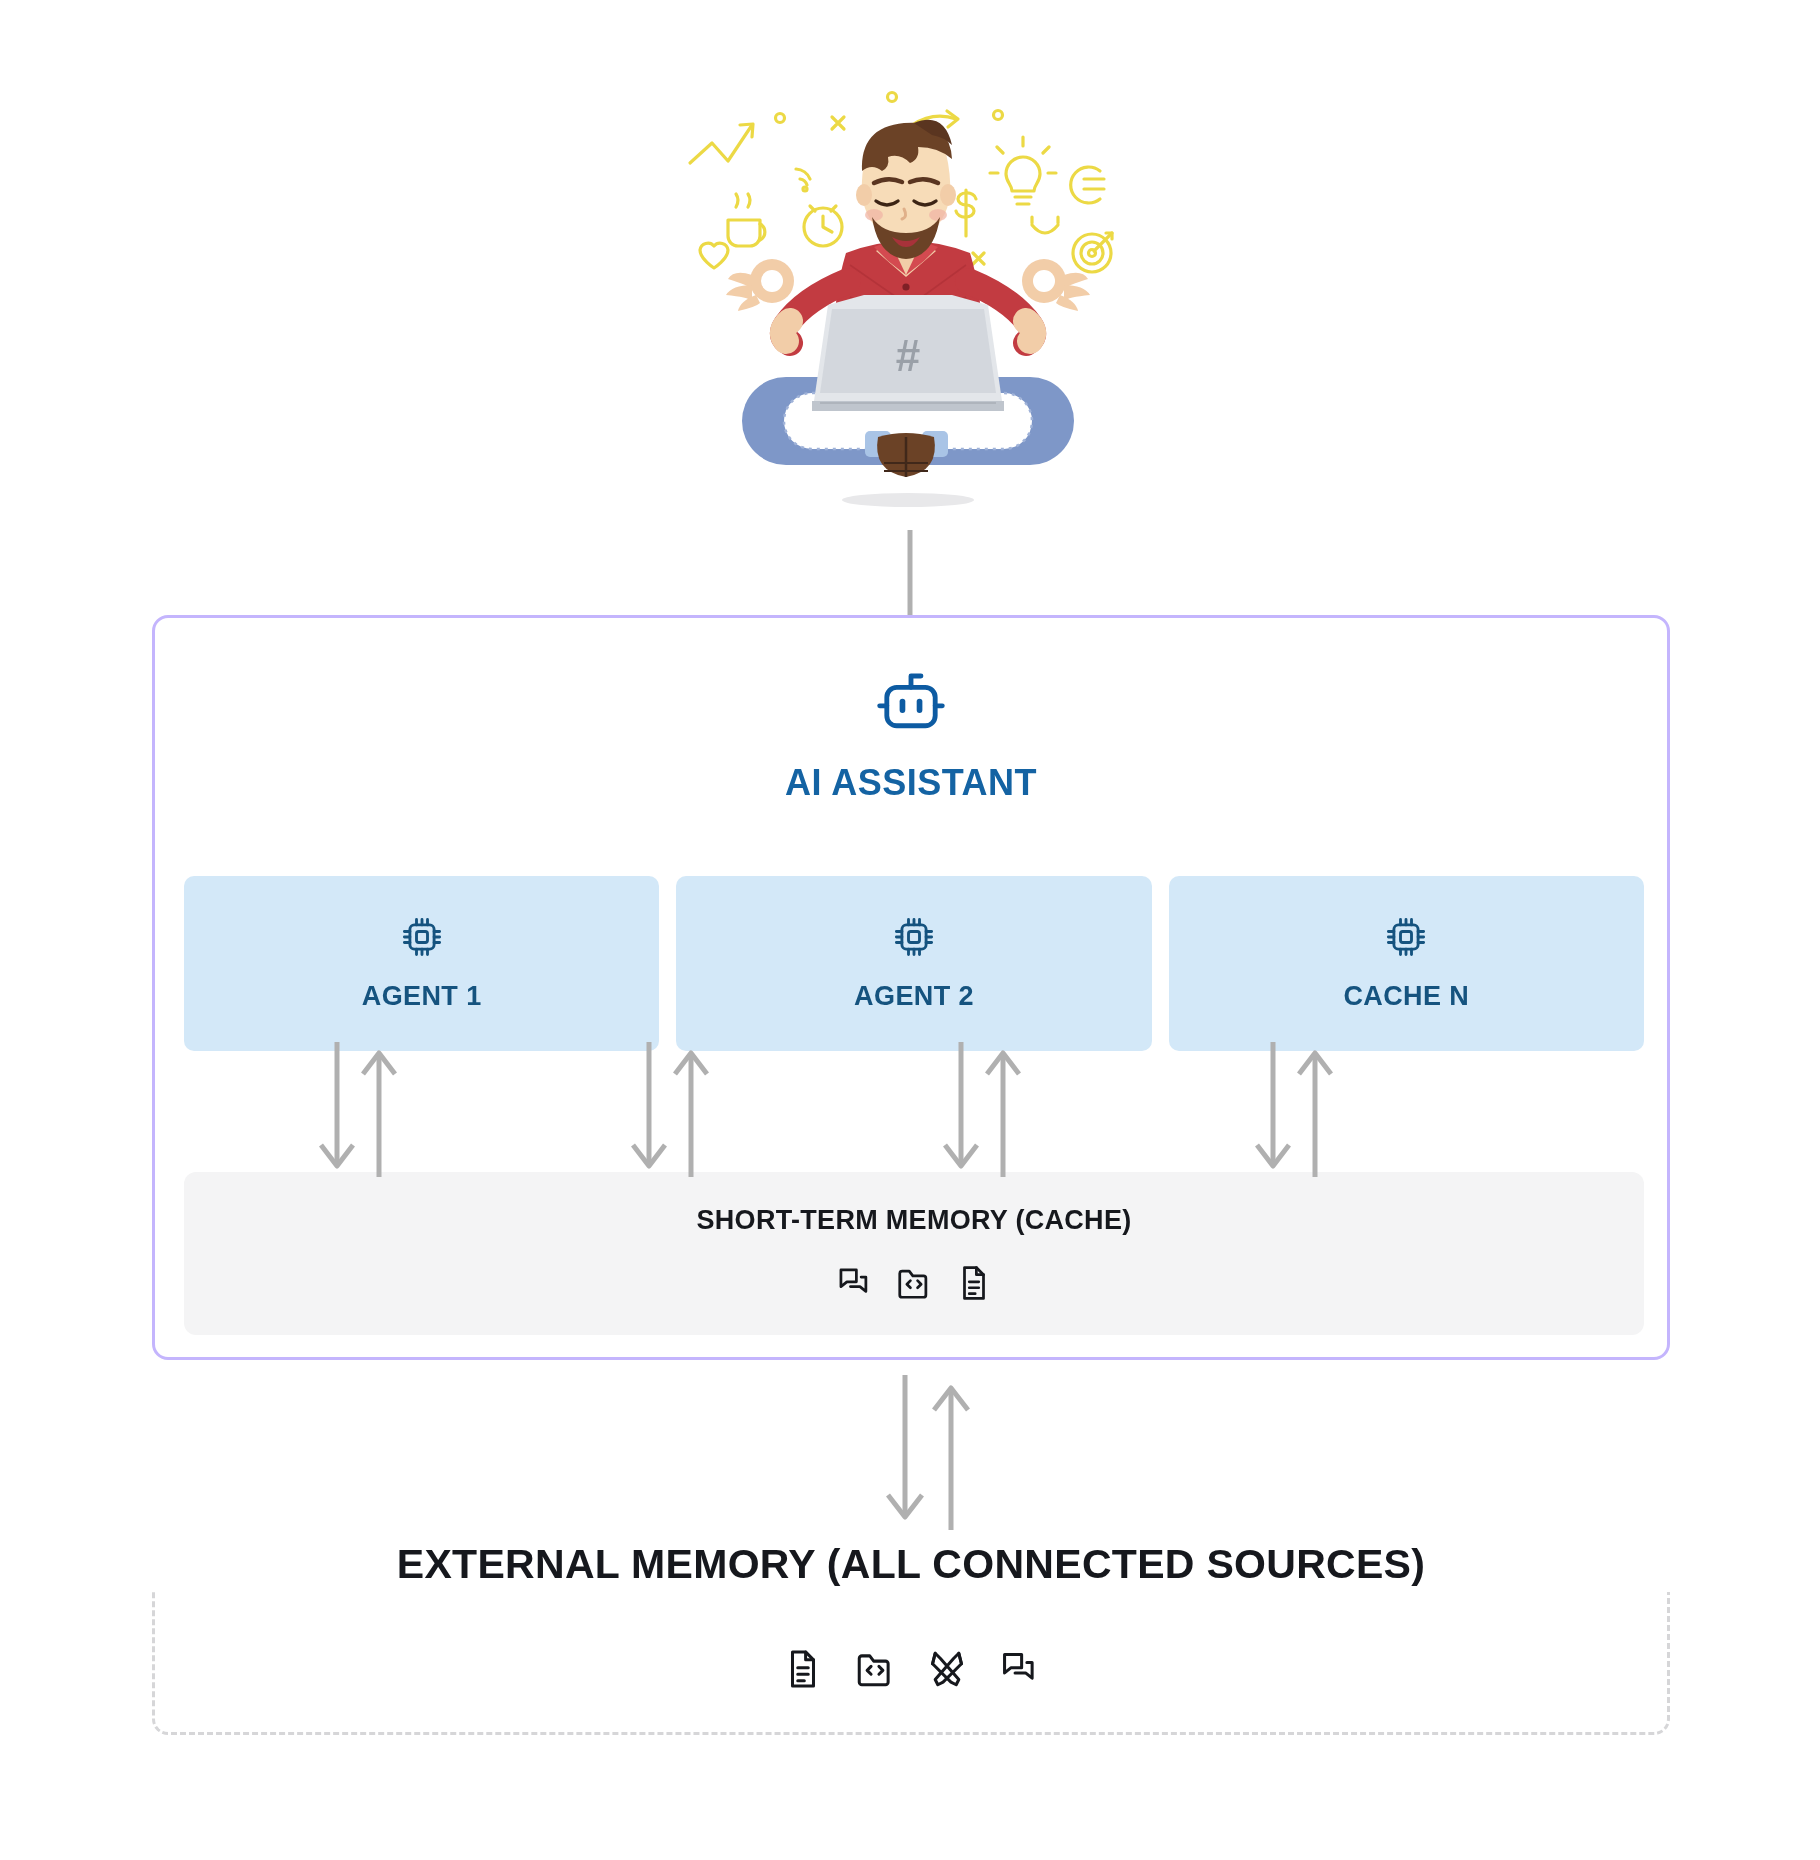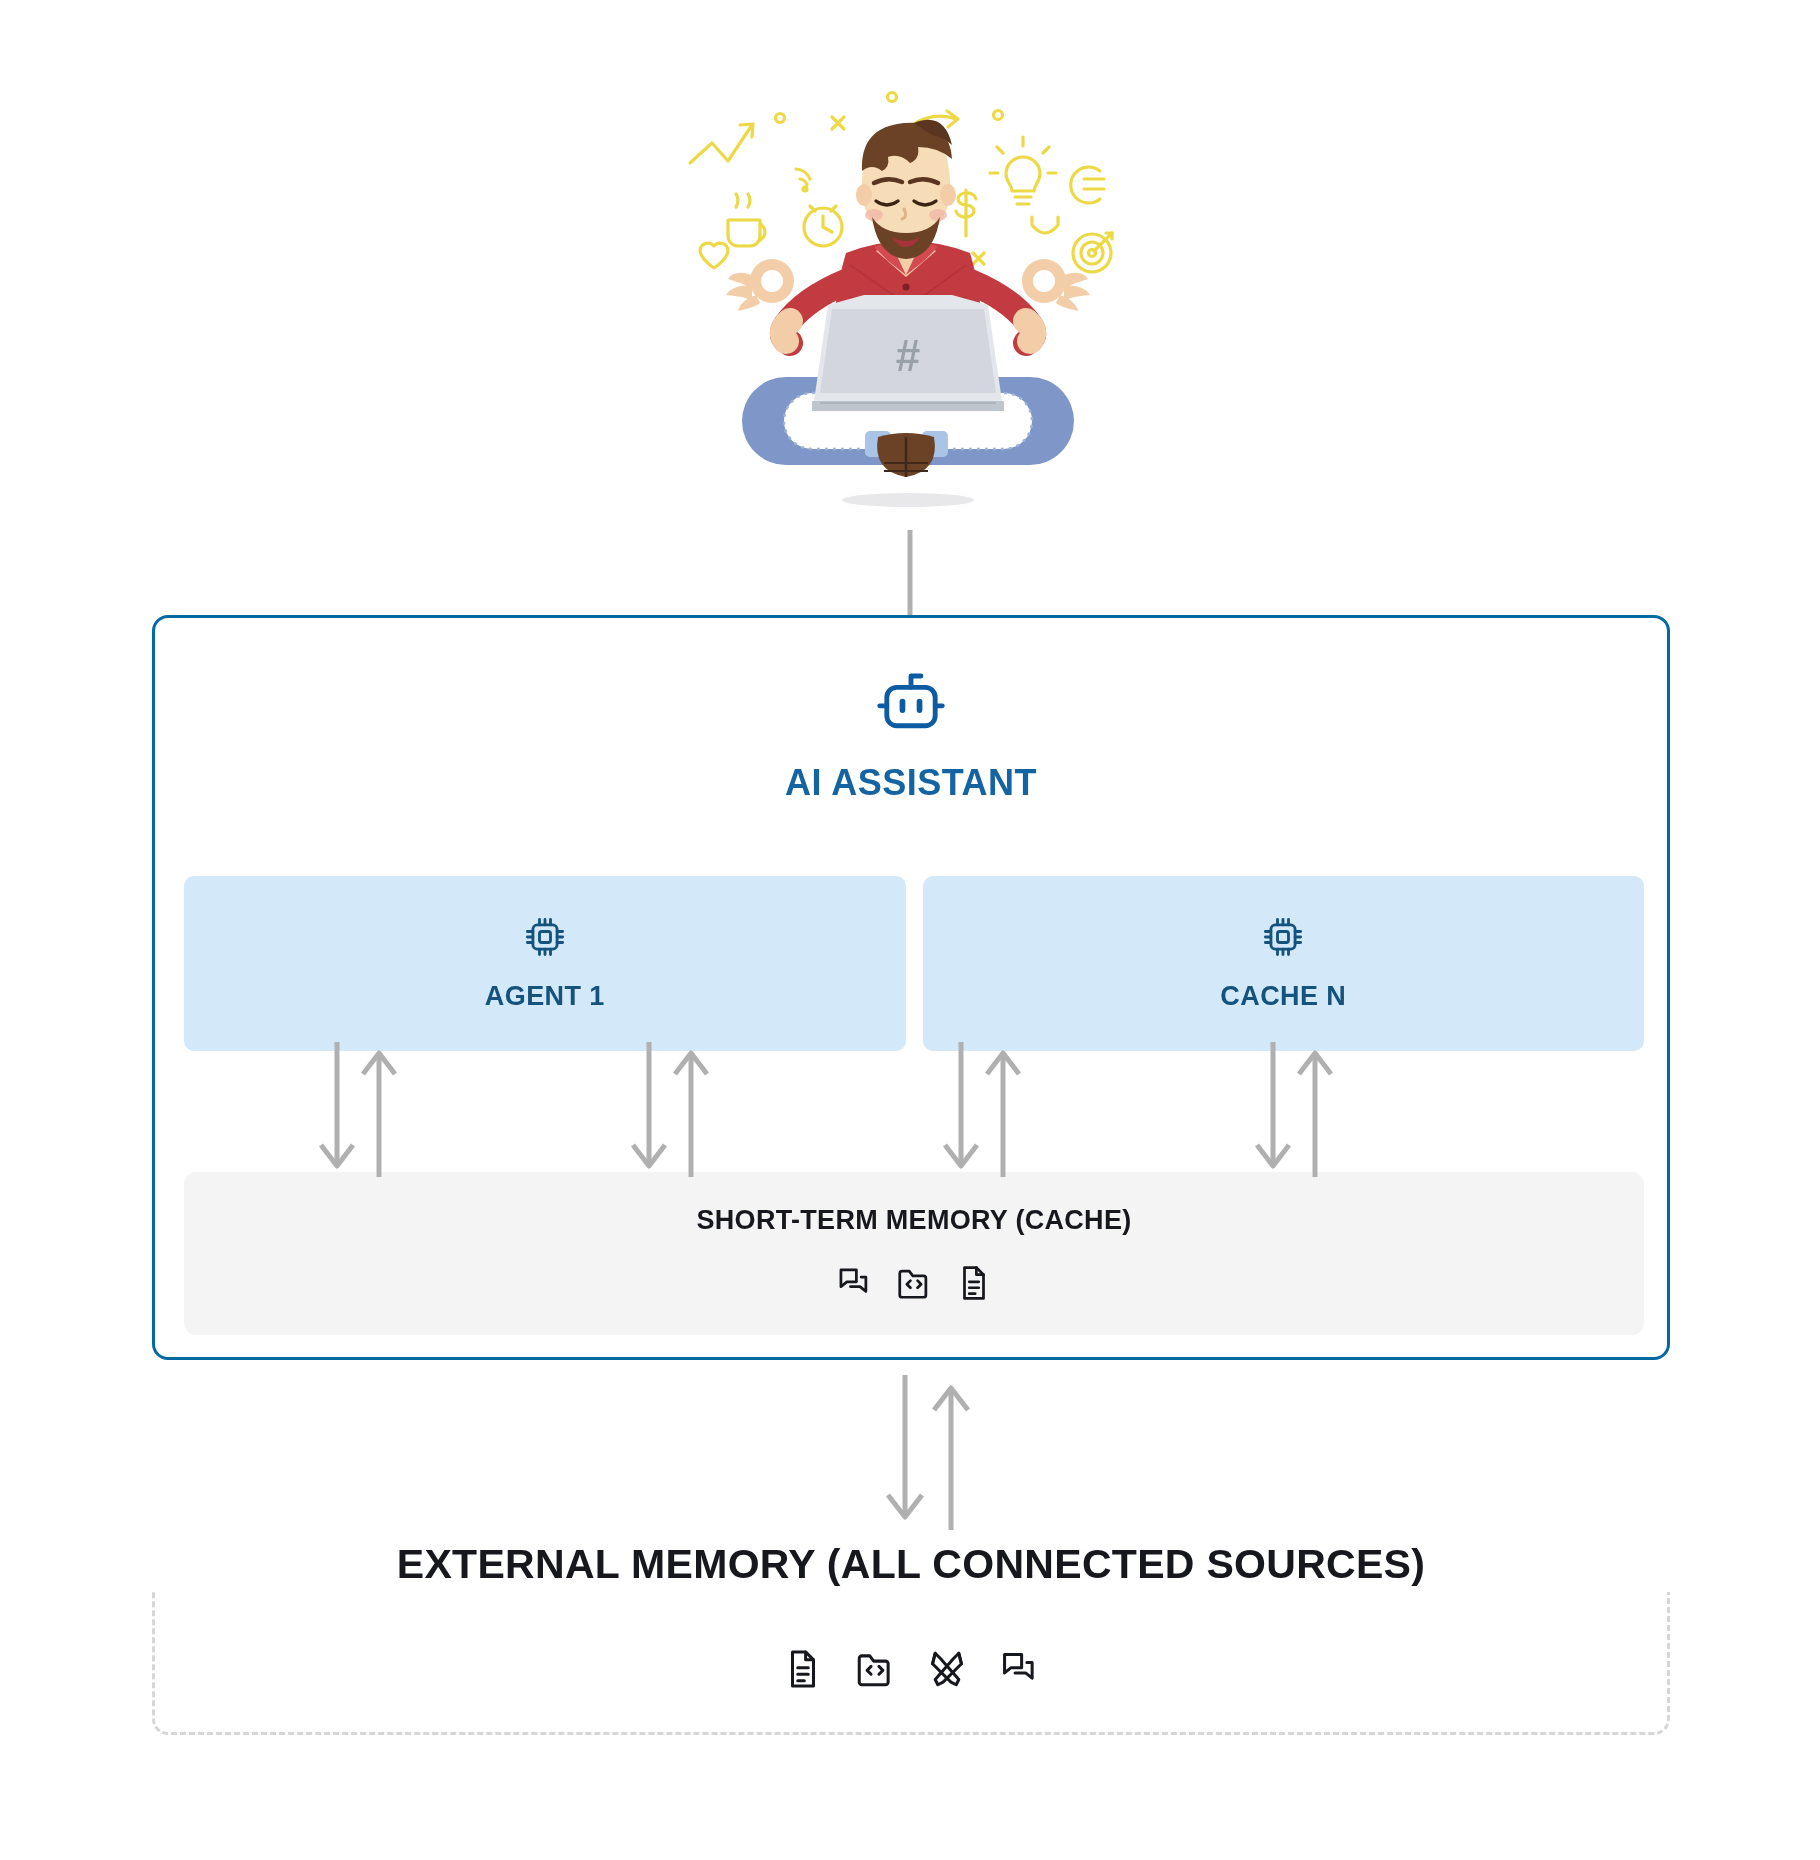--- a/index.html
+++ b/index.html
@@ -45,21 +45,21 @@
   }
   .arrow-pair-agent svg, .arrow-pair-ext svg, .arrow-top svg { display:block; width:100%; height:100%; }
 
   
   .assistant-box {
     position: absolute;
     left: 152px;
     top: 615px;
     width: 1518px;
     height: 745px;
-    border: 3px solid #0369a1;
+    border: 3px solid #c4b5fd;
     border-radius: 16px;
     background: #ffffff;
   }
 
   .assistant-head {
     position: absolute;
     left: 0; right: 0;
     top: 48px;
     text-align: center;
   }
@@ -327,20 +327,35 @@
             <rect x="9" y="9" width="22" height="22" rx="4"></rect>
             <rect x="15" y="15" width="10" height="10" rx="2"></rect>
             <path d="M15 9V4M20 9V4M25 9V4"></path>
             <path d="M15 36V31M20 36V31M25 36V31"></path>
             <path d="M9 15H4M9 20H4M9 25H4"></path>
             <path d="M36 15H31M36 20H31M36 25H31"></path>
           </g>
         </svg>
       </span>
       <div class="agent-label">AGENT 1</div>
+    </div>
+    <div class="agent-card">
+      <span class="chip-icon">
+        <svg viewBox="0 0 40 40" xmlns="http://www.w3.org/2000/svg">
+          <g stroke="#15537f" stroke-width="2.6" fill="none" stroke-linecap="round" stroke-linejoin="round">
+            <rect x="9" y="9" width="22" height="22" rx="4"></rect>
+            <rect x="15" y="15" width="10" height="10" rx="2"></rect>
+            <path d="M15 9V4M20 9V4M25 9V4"></path>
+            <path d="M15 36V31M20 36V31M25 36V31"></path>
+            <path d="M9 15H4M9 20H4M9 25H4"></path>
+            <path d="M36 15H31M36 20H31M36 25H31"></path>
+          </g>
+        </svg>
+      </span>
+      <div class="agent-label">AGENT 2</div>
     </div>
     <div class="agent-card">
       <span class="chip-icon">
         <svg viewBox="0 0 40 40" xmlns="http://www.w3.org/2000/svg">
           <g stroke="#15537f" stroke-width="2.6" fill="none" stroke-linecap="round" stroke-linejoin="round">
             <rect x="9" y="9" width="22" height="22" rx="4"></rect>
             <rect x="15" y="15" width="10" height="10" rx="2"></rect>
             <path d="M15 9V4M20 9V4M25 9V4"></path>
             <path d="M15 36V31M20 36V31M25 36V31"></path>
             <path d="M9 15H4M9 20H4M9 25H4"></path>

